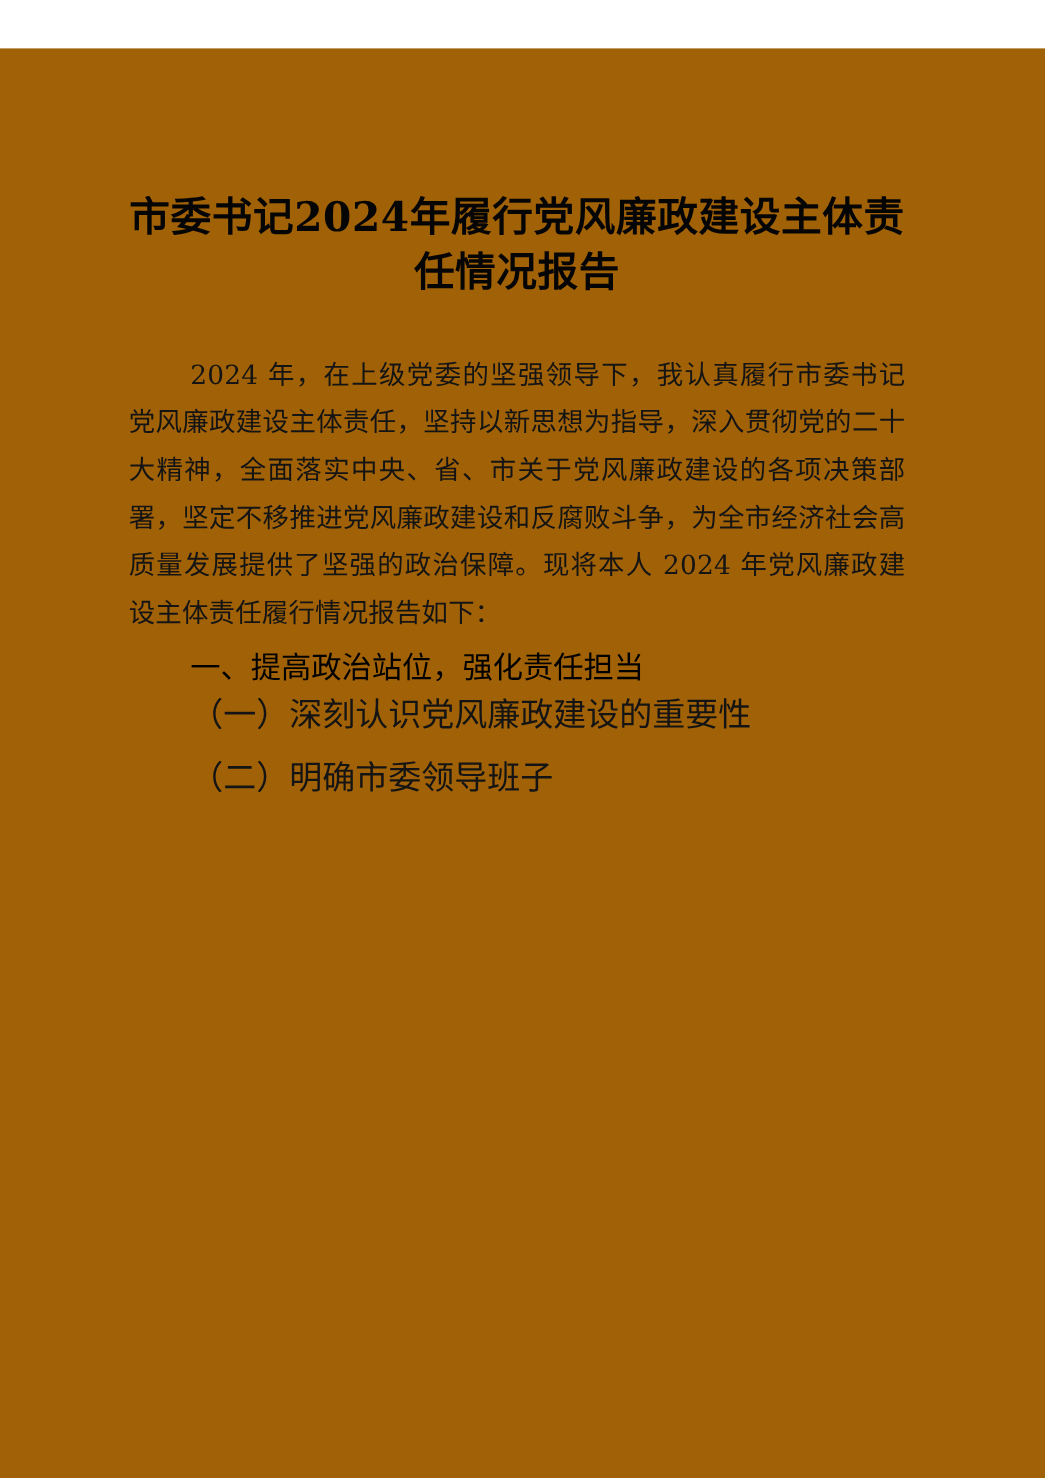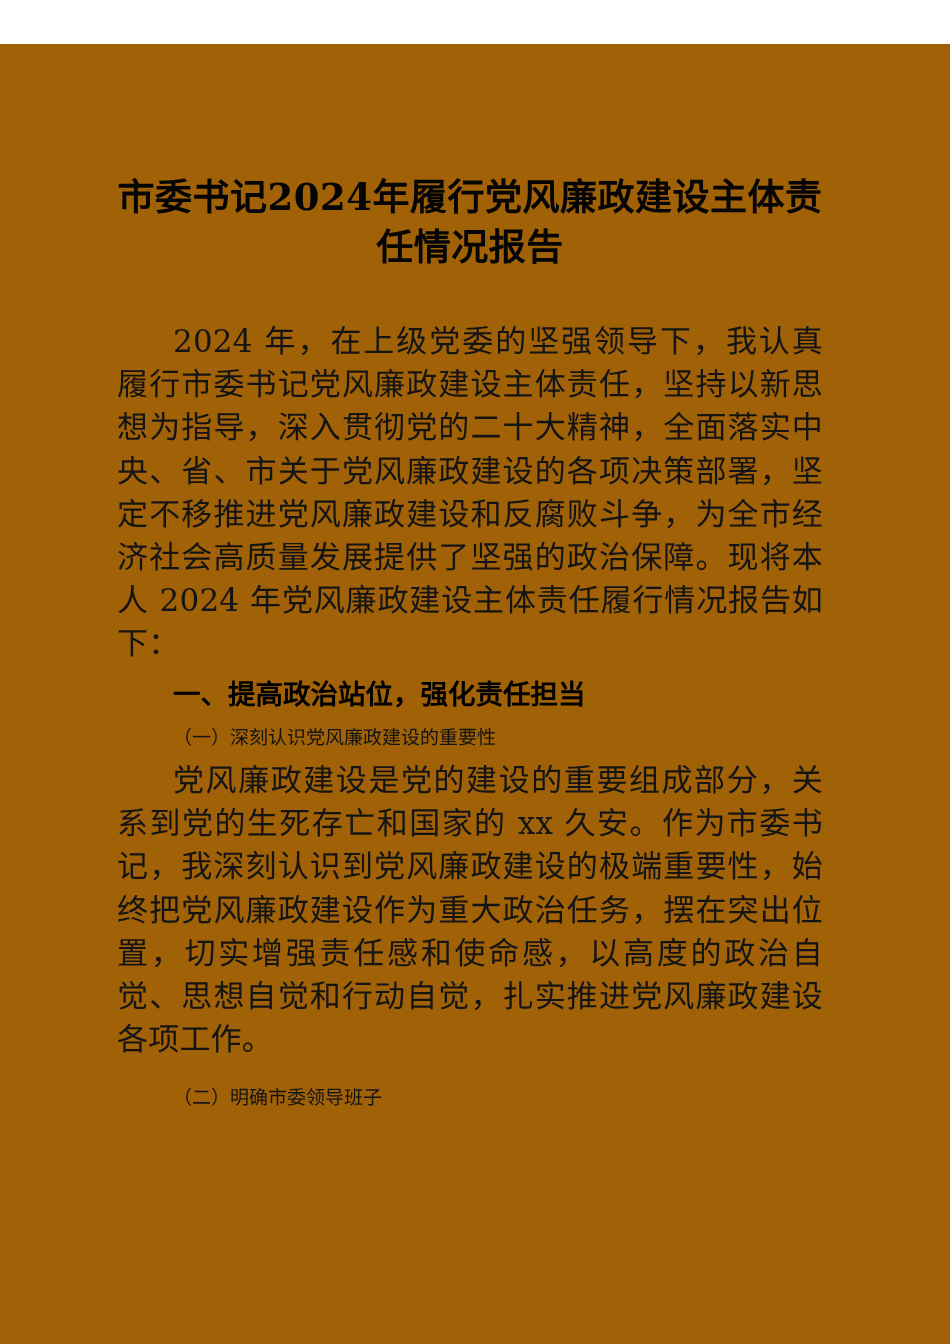--- a/index.html
+++ b/index.html
@@ -43,52 +43,52 @@
     line-height: 50px;
     text-align: center;
     letter-spacing: 0.5px;
     color: #050505;
   }
 
   
   .para {
     margin: 0;
     font-family: "DejaVu Serif", "Liberation Serif", serif;
-    font-size: 31px;
+    font-size: 24px;
     line-height: 43.2px;
     text-align: justify;
     text-justify: inter-ideograph;
     text-indent: 56px;
     color: #141414;
     letter-spacing: 0.2px;
     font-weight: 400;
   }
 
   .para-lead {
     margin-top: 48px;
   }
 
   
   .h1-section {
     margin: 0;
     font-family: "DejaVu Sans", "Liberation Sans", sans-serif;
-    font-weight: bold;
+    font-weight: normal;
     font-size: 27.5px;
     line-height: 43.2px;
     text-indent: 56px;
     text-align: left;
     color: #000000;
     padding-top: 7px;
   }
 
   
   .h2-section {
     margin: 0;
     font-family: "DejaVu Serif", "Liberation Serif", serif;
-    font-size: 19px;
+    font-size: 30px;
     line-height: 43.2px;
     text-indent: 56px;
     text-align: left;
     color: #141414;
     font-weight: 400;
   }
 
   .h2-gap {
     padding-top: 13px;
   }
@@ -104,19 +104,18 @@
   <div class="content">
 
     <h1 class="doc-title">市委书记2024年履行党风廉政建设主体责任情况报告</h1>
 
     <p class="para para-lead">2024 年，在上级党委的坚强领导下，我认真履行市委书记党风廉政建设主体责任，坚持以新思想为指导，深入贯彻党的二十大精神，全面落实中央、省、市关于党风廉政建设的各项决策部署，坚定不移推进党风廉政建设和反腐败斗争，为全市经济社会高质量发展提供了坚强的政治保障。现将本人 2024 年党风廉政建设主体责任履行情况报告如下：</p>
 
     <h2 class="h1-section">一、提高政治站位，强化责任担当</h2>
 
     <h3 class="h2-section">（一）深刻认识党风廉政建设的重要性</h3>
 
-    <p class="para para-gap-after">党风廉政建设是党的建设的重要组成部分，关系到党的生死存亡和国家的 xx 久安。作为市委书记，我深刻认识到党风廉政建设的极端重要性，始终把党风廉政建设作为重大政治任务，摆在突出位置，切实增强责任感和使命感，以高度的政治自觉、思想自觉和行动自觉，扎实推进党风廉政建设各项工作。</p>
 
     <h3 class="h2-section h2-gap">（二）明确市委领导班子</h3>
 
 
   </div>
 </div>
 
 </body></html>

